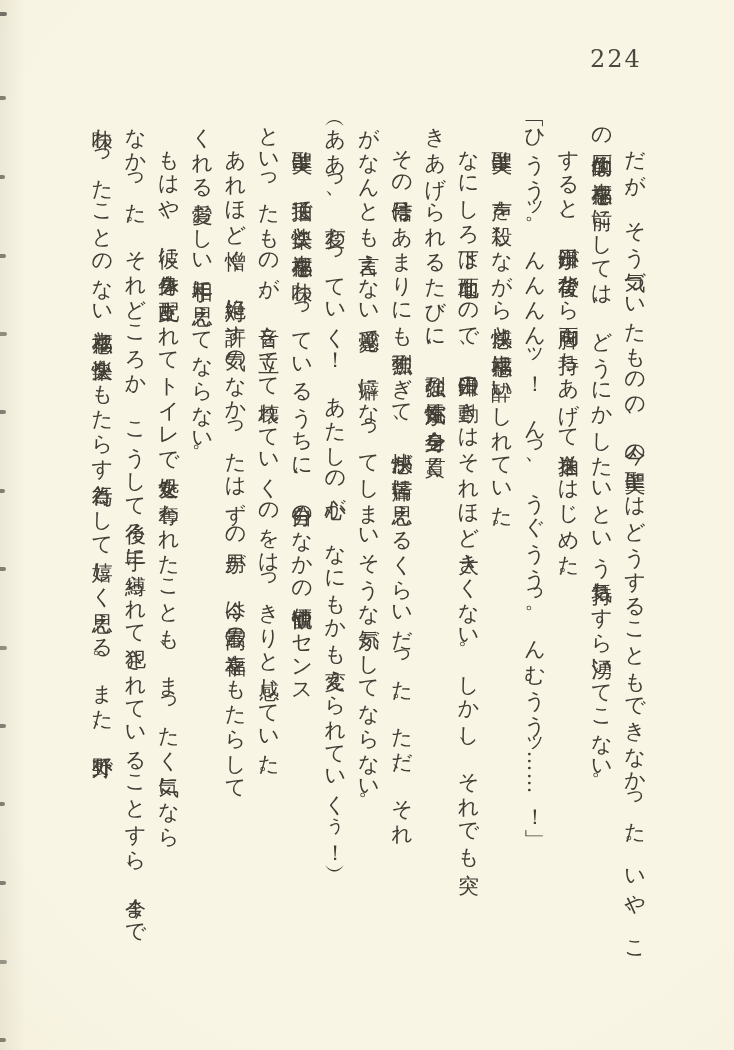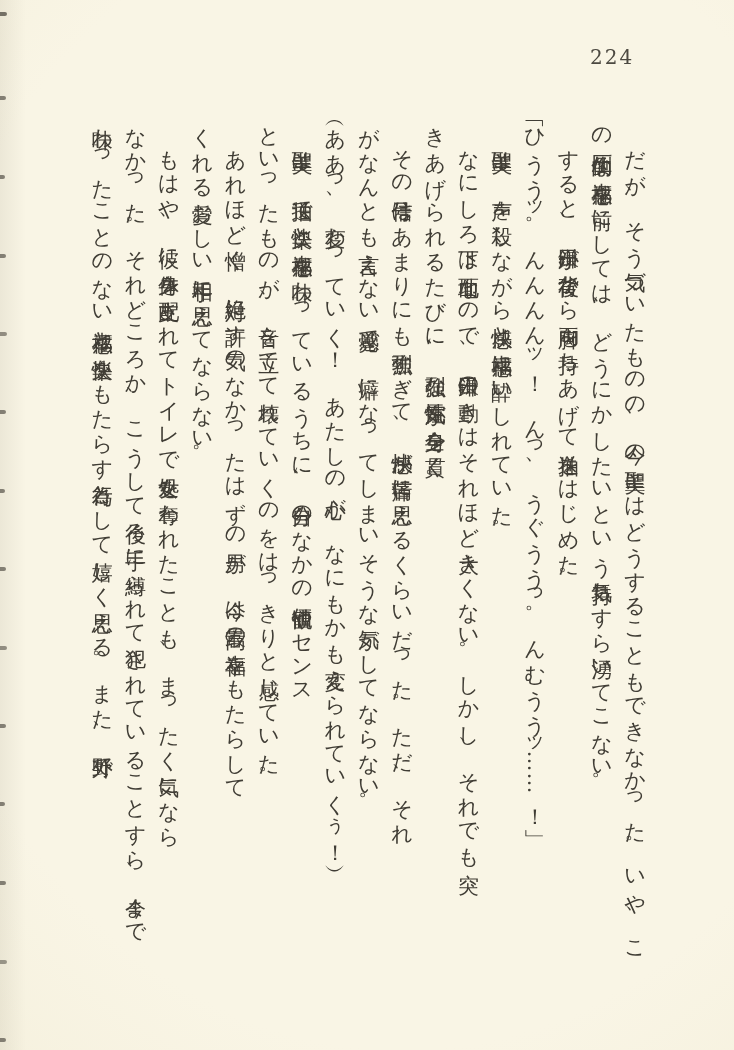--- a/index.html
+++ b/index.html
@@ -17,21 +17,21 @@
     height: 1050px;
     background:
       radial-gradient(ellipse 120% 100% at 55% 45%, #f9f5e5 55%, #f4efdb 82%, #eee8d0 100%);
     overflow: hidden;
   }
   .page-number {
     position: absolute;
     top: 45px;
     left: 590px;
     font-family: "DejaVu Serif", "Liberation Serif", serif;
-    font-size: 20px;
+    font-size: 24px;
     letter-spacing: 2px;
     color: #4c4941;
   }
   .text-block {
     position: absolute;
     top: 113px;
     left: 84px;
     width: 567px;
     height: 830px;
     writing-mode: vertical-rl;

